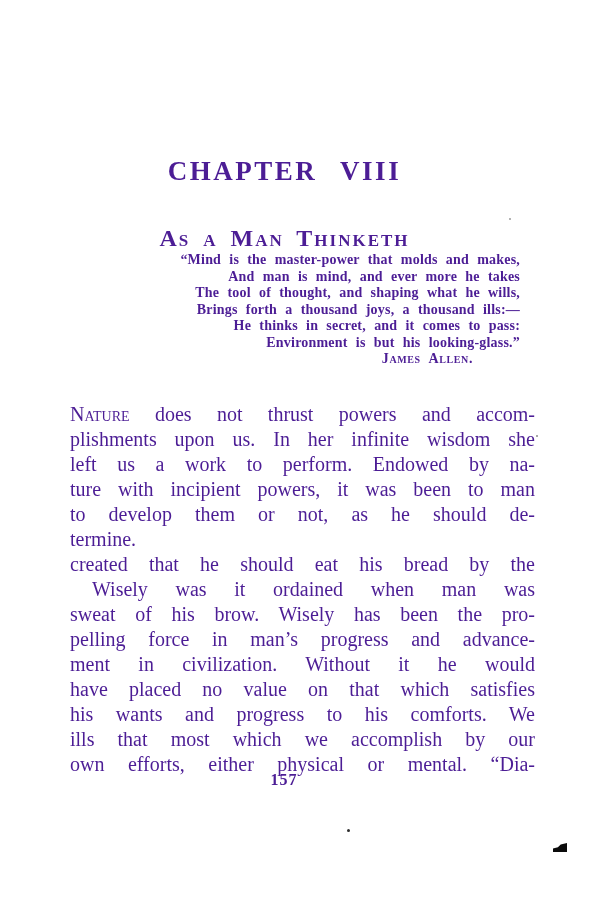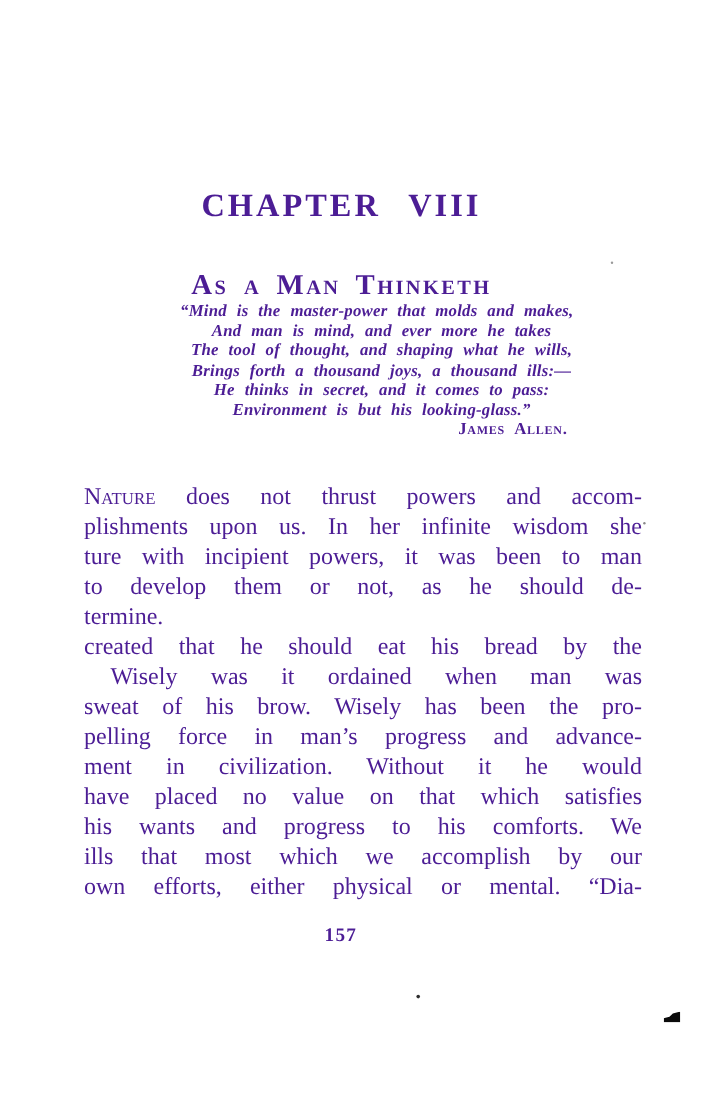--- a/index.html
+++ b/index.html
@@ -46,21 +46,21 @@
     position: absolute;
     top: 252px;
     left: 108px;
     width: 412px;
     font-size: 14px;
     font-weight: bold;
     line-height: 16.5px;
     word-spacing: 4.5px;
     letter-spacing: 0.2px;
   }
-  .qline { text-align: center; padding-left: 8px; font-style: italic; }
+  .qline { text-align: right; padding-left: 8px; }
   .qline.hang { text-indent: -8px; }
   .epigraph-attribution {
     text-align: right;
     padding-right: 47px;
     font-variant: small-caps;
     letter-spacing: 0.6px;
   }
   .body-text {
     position: absolute;
     top: 402px;
@@ -122,20 +122,21 @@
     <div class="qline">Brings forth a thousand joys, a thousand ills:—</div>
     <div class="qline">He thinks in secret, and it comes to pass:</div>
     <div class="qline">Environment is but his looking-glass.”</div>
     <div class="epigraph-attribution">James Allen.</div>
   </div>
 
   <div class="body-text">
     <div>
       <div class="line"><span class="smallcaps">Nature</span><span> does not thrust powers and accom-</span></div>
       <div class="line">plishments upon us.  In her infinite wisdom she</div>
+      <div class="line">left us a work to perform.  Endowed by na-</div>
       <div class="line">ture with incipient powers, it was been to man</div>
       <div class="line">to develop them or not, as he should de-</div>
       <div class="line last">termine.</div>
     </div>
     <div>
       <div class="line">created that he should eat his bread by the</div>
       <div class="line indent">Wisely was it ordained when man was</div>
       <div class="line">sweat of his brow.  Wisely has been the pro-</div>
       <div class="line">pelling force in man’s progress and advance-</div>
       <div class="line">ment in civilization.  Without it he would</div>

